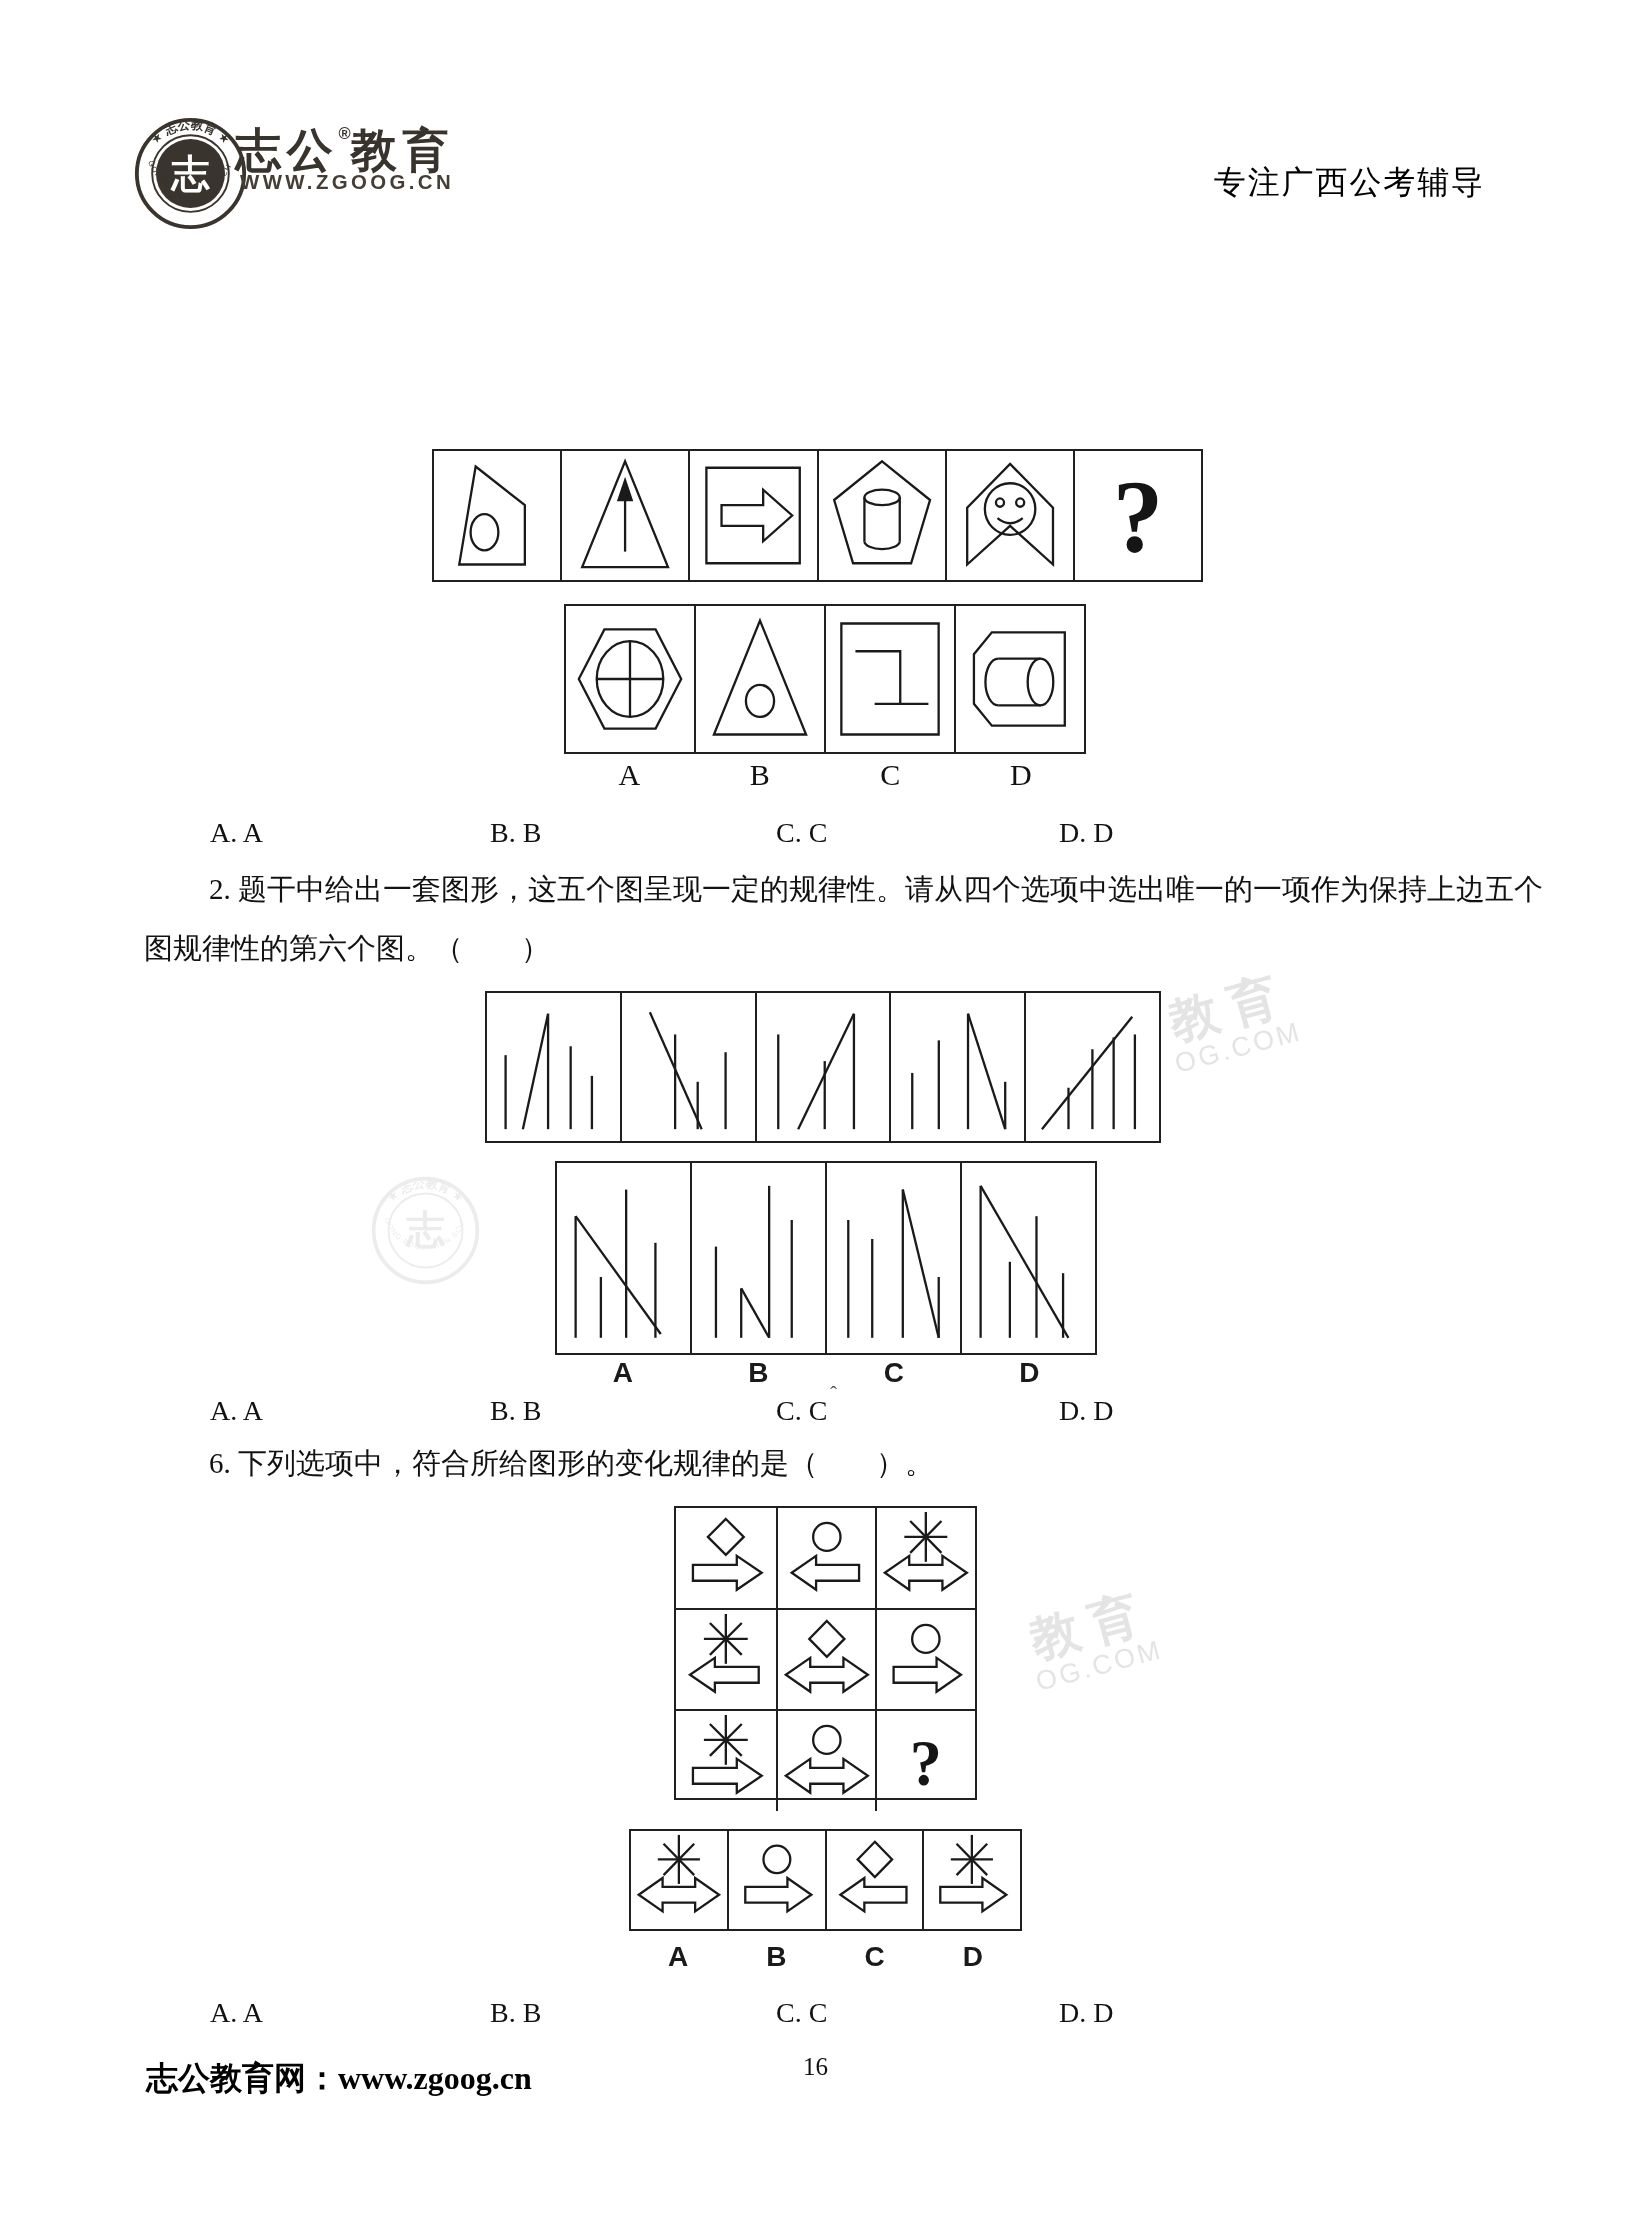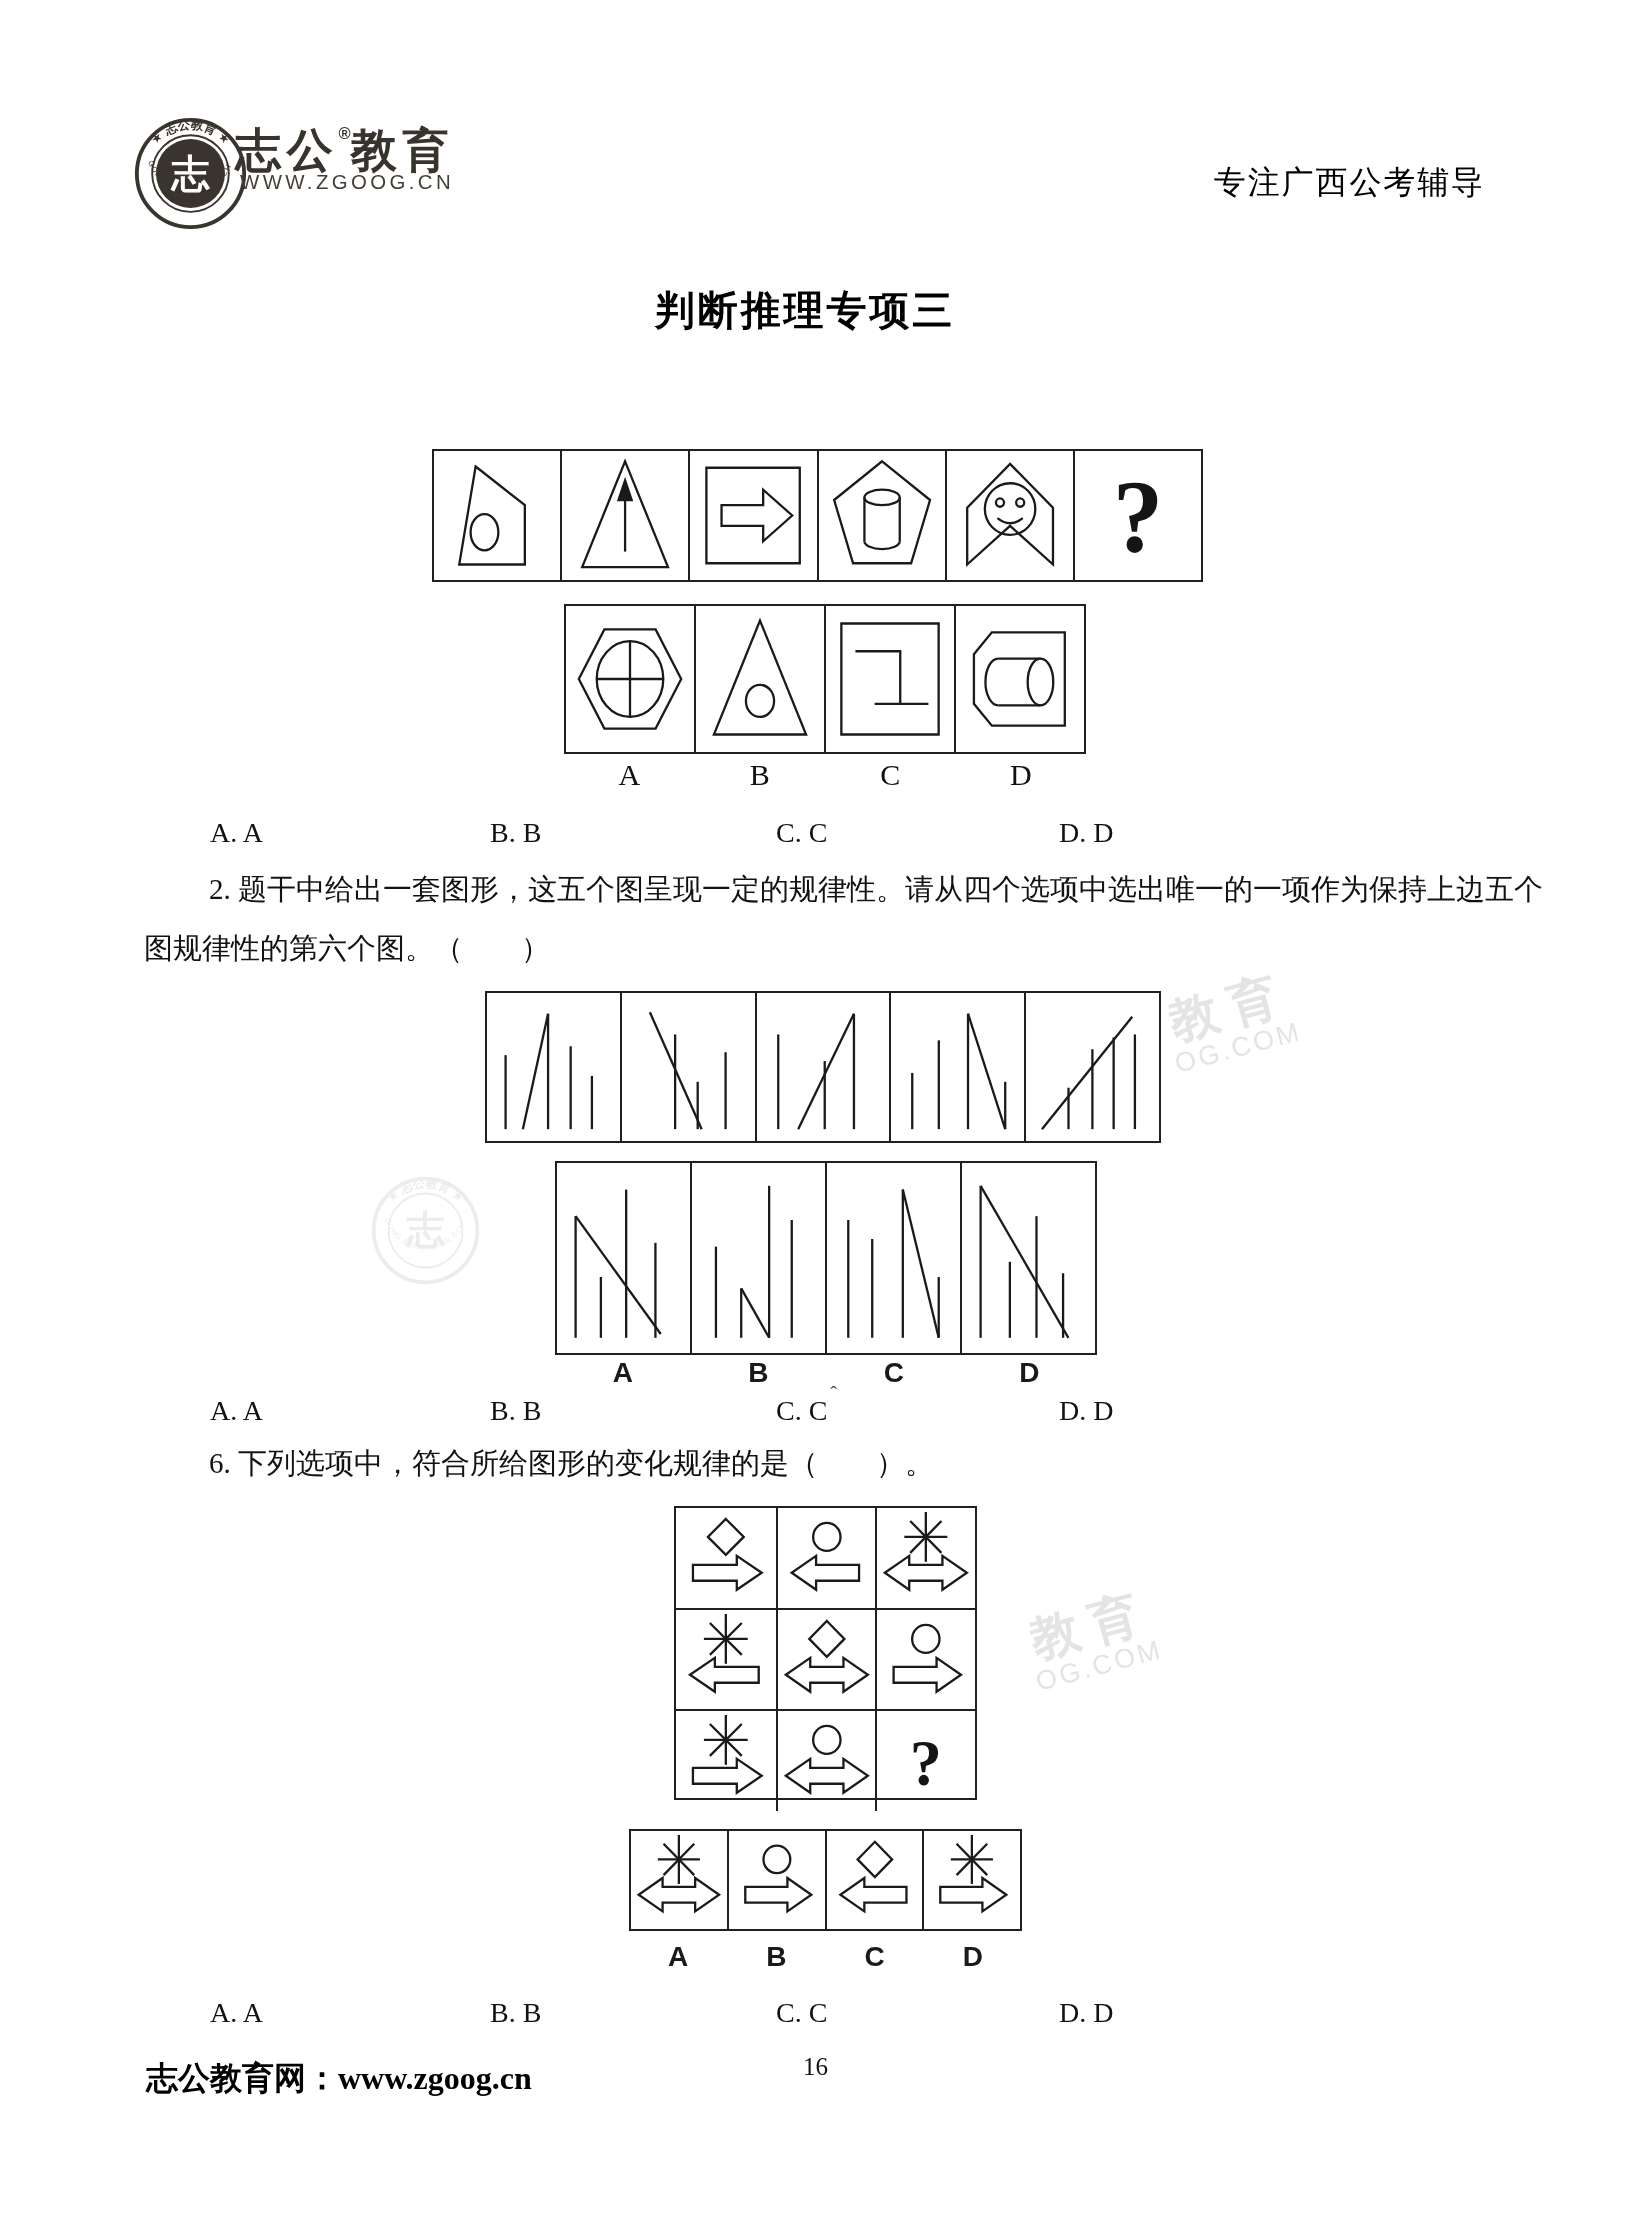--- a/index.html
+++ b/index.html
@@ -4,21 +4,21 @@
 <style>
   html,body{margin:0;padding:0;background:#ffffff;}
   .page{position:relative;width:1651px;height:2223px;background:#ffffff;overflow:hidden;
         font-family:"Liberation Serif","DejaVu Serif",serif;color:#111;}
   .abs{position:absolute;}
   .hei{font-family:"Liberation Sans","DejaVu Sans",sans-serif;}
 
   
   .brand{left:235px;top:120px;font-size:46px;font-weight:700;letter-spacing:5.8px;color:#39332d;}
   .brand .reg{font-size:16.5px;vertical-align:27px;letter-spacing:0;}
-  .brand-url{left:240px;top:171px;font-size:20.4px;font-weight:400;letter-spacing:3.4px;color:#443e37;}
+  .brand-url{left:240px;top:171px;font-size:20.4px;font-weight:700;letter-spacing:3.4px;color:#443e37;}
   .tagline{right:166px;top:161px;font-size:32px;font-weight:400;letter-spacing:1.9px;color:#000;}
 
   
   .doc-title{left:805px;top:283px;transform:translateX(-50%);font-size:40px;font-weight:700;letter-spacing:2.9px;color:#000;white-space:nowrap;}
   .qtext{font-size:29px;color:#121212;white-space:nowrap;}
 
   
   .figrow{display:flex;border:2.9px solid #202020;box-sizing:border-box;background:#fff;}
   .figrow .figcell{flex:1 1 0;border-left:2.4px solid #202020;min-width:0;}
   .figrow .figcell:first-child{border-left:none;}
@@ -68,21 +68,20 @@
     <text font-family="Liberation Sans,DejaVu Sans,sans-serif" font-size="8" letter-spacing="1.2" fill="#3a342e">
       <textPath href="#arcB1" startOffset="50%" text-anchor="middle">ZHIGONG EDUCATION SCHOOL</textPath>
     </text>
     <text x="60" y="74" text-anchor="middle" font-family="Liberation Sans,DejaVu Sans,sans-serif" font-size="40" font-weight="700" fill="#ffffff">志</text>
   </svg>
 
   <div class="abs brand hei"><span>志公</span><span class="reg">®</span><span>教育</span></div>
   <div class="abs brand-url hei">WWW.ZGOOG.CN</div>
   <div class="abs tagline hei">专注广西公考辅导</div>
 
-  <h1 class="abs doc-title hei" style="margin:0;">判断推理专项三</h1>
 
   <div class="abs figrow" style="left:432px;top:449px;width:771px;height:133px;">
       <div class="figcell">
         <svg viewBox="0 0 100 100" preserveAspectRatio="none" fill="none" stroke="#1a1a1a" stroke-width="2.3" stroke-linejoin="miter">
           <path d="M33 12 L72 42 L72 88 L20 88 Z" vector-effect="non-scaling-stroke"></path>
           <ellipse cx="40" cy="63" rx="11" ry="14" vector-effect="non-scaling-stroke"></ellipse>
         </svg>
       </div>
       <div class="figcell">
         <svg viewBox="0 0 100 100" preserveAspectRatio="none" fill="none" stroke="#1a1a1a" stroke-width="2.3" stroke-linejoin="miter">

